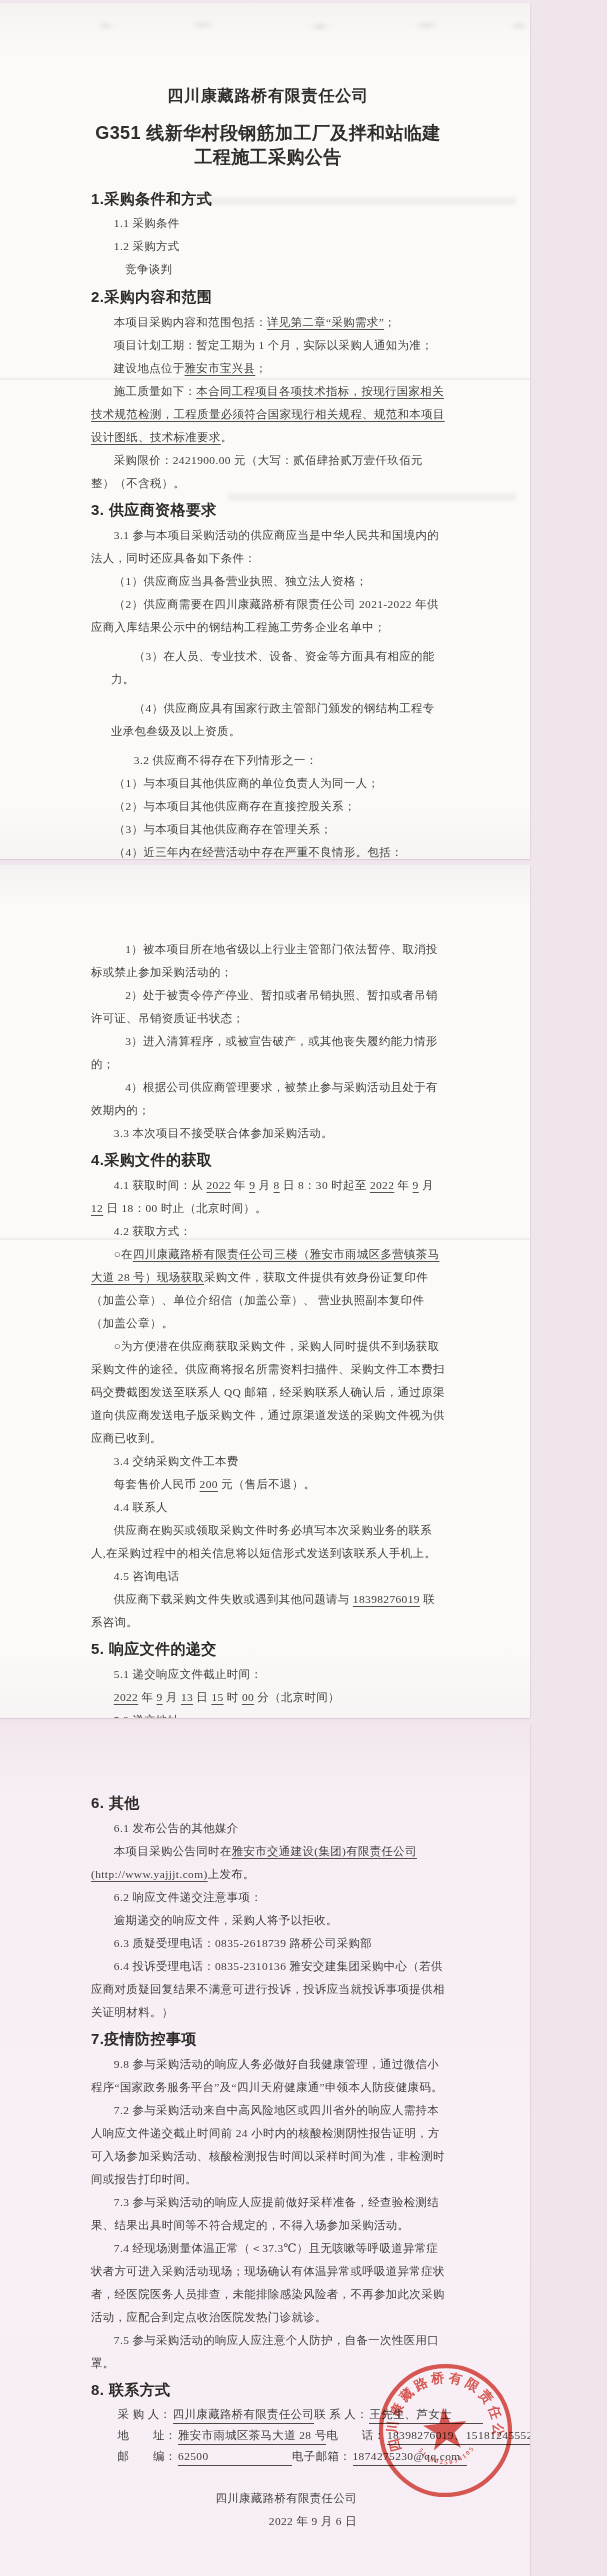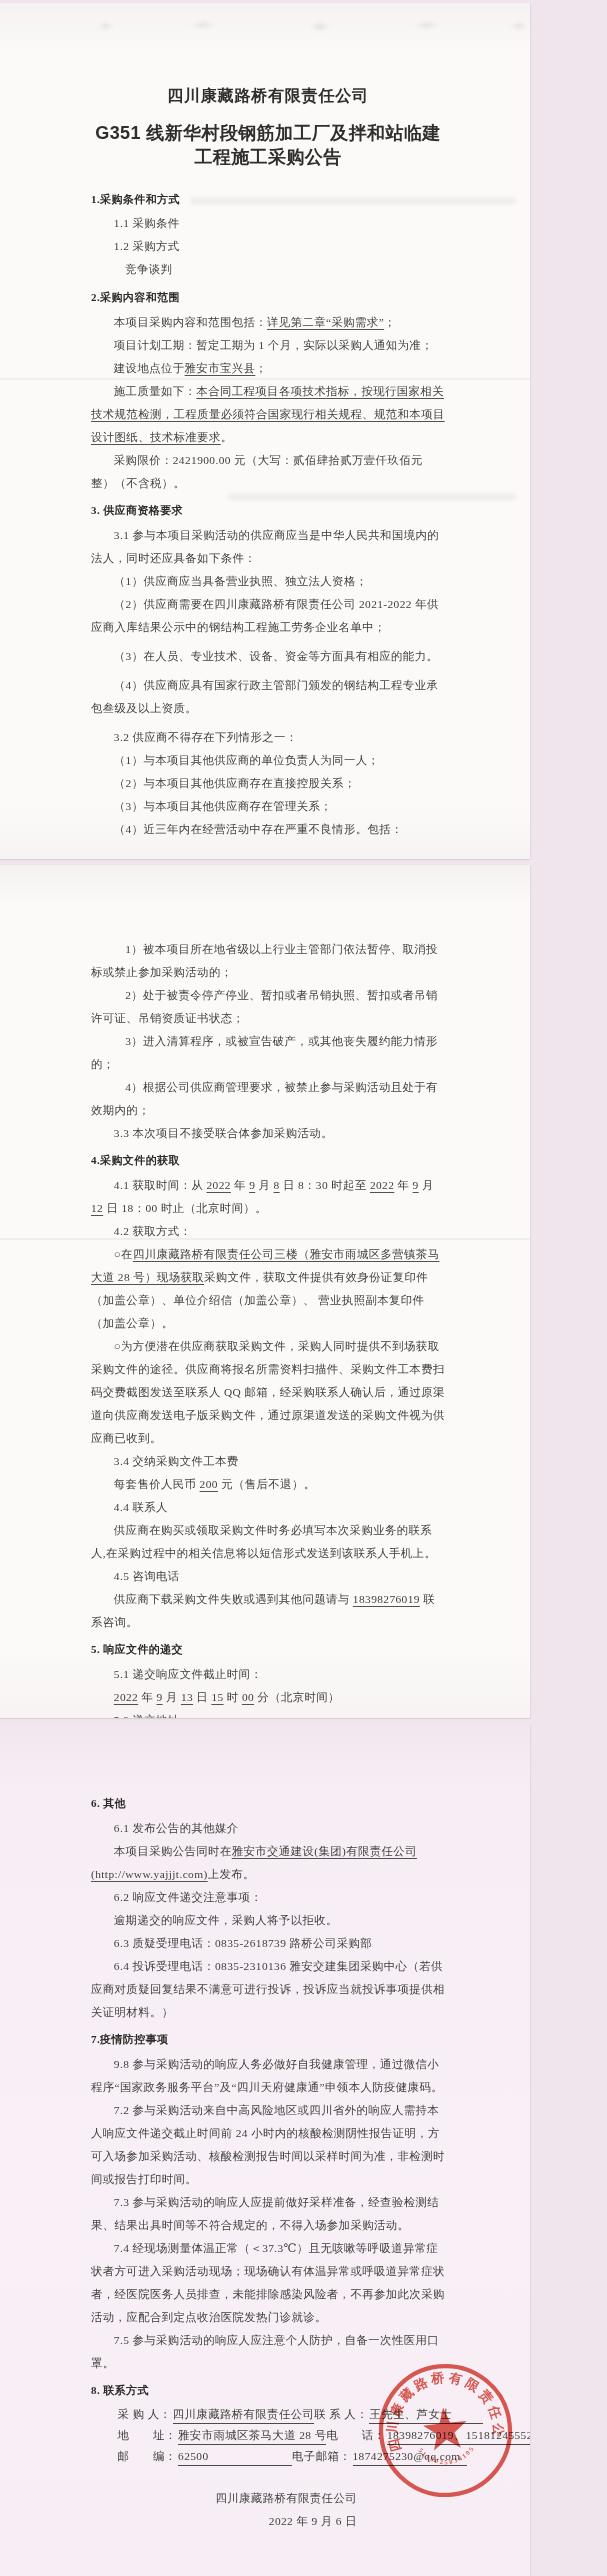--- a/index.html
+++ b/index.html
@@ -11,25 +11,25 @@
   .page-2{margin-top:6px;height:853px;background:linear-gradient(180deg,#f3f2f0 0%,#fbfaf9 5%,#fbfaf8 92%,#f8f3f4 100%);}
   .page-3{margin-top:6px;height:852px;background:linear-gradient(180deg,#f1e6ee 0%,#f7eef5 8%,#f8f0f6 55%,#f6eef4 100%);}
   .content{padding:80px 85px 0 91px;font-size:11.4px;line-height:23px;letter-spacing:0.4px;}
   .page-2 .content{padding-top:73px;}
   .page-3 .content{padding-top:64px;}
   .blk{margin:0;}
   .title{text-align:center;font-family:"Liberation Sans","DejaVu Sans",sans-serif;font-weight:bold;
          font-size:16px;line-height:26px;color:#2f2e2b;letter-spacing:0.8px;}
   .subtitle{text-align:center;font-family:"Liberation Sans","DejaVu Sans",sans-serif;font-weight:bold;
          font-size:18px;line-height:24px;color:#2f2e2b;margin-top:12px;margin-bottom:16.7px;letter-spacing:0.4px;}
-  .h1{font-family:Liberation Serif, serif;font-weight:bold;font-size:11px;
+  .h1{font-family:Liberation Sans, sans-serif;font-weight:bold;font-size:15px;
       line-height:26px;margin:2.3px 0 0.8px;color:#2c2b29;letter-spacing:0.4px;}
   .p{text-indent:2em;}
   .p3{text-indent:3em;}
-  .mt8{margin-top:6px;}
+  .mt8{margin-top:6px;margin-left:20px;}
   .u{text-decoration:underline;text-underline-offset:3px;text-decoration-thickness:0.8px;text-decoration-color:#55514c;}
   .sign{text-align:right;padding-right:88px;line-height:23px;}
   .mt30{margin-top:20px;}
   .row{display:flex;padding-left:26.6px;line-height:21px;}
   .row .cell{white-space:nowrap;}
   .row .cell:first-child{width:229px;}
   .lab{color:#3b3a37;}
   .val{display:inline-block;min-width:114px;margin-left:1.5px;border-bottom:0.8px solid #4e4a46;line-height:18px;}
   .val.u{text-decoration:none;}
   .crease{position:absolute;left:0;width:100%;height:1.5px;background:rgba(120,95,110,.08);}

